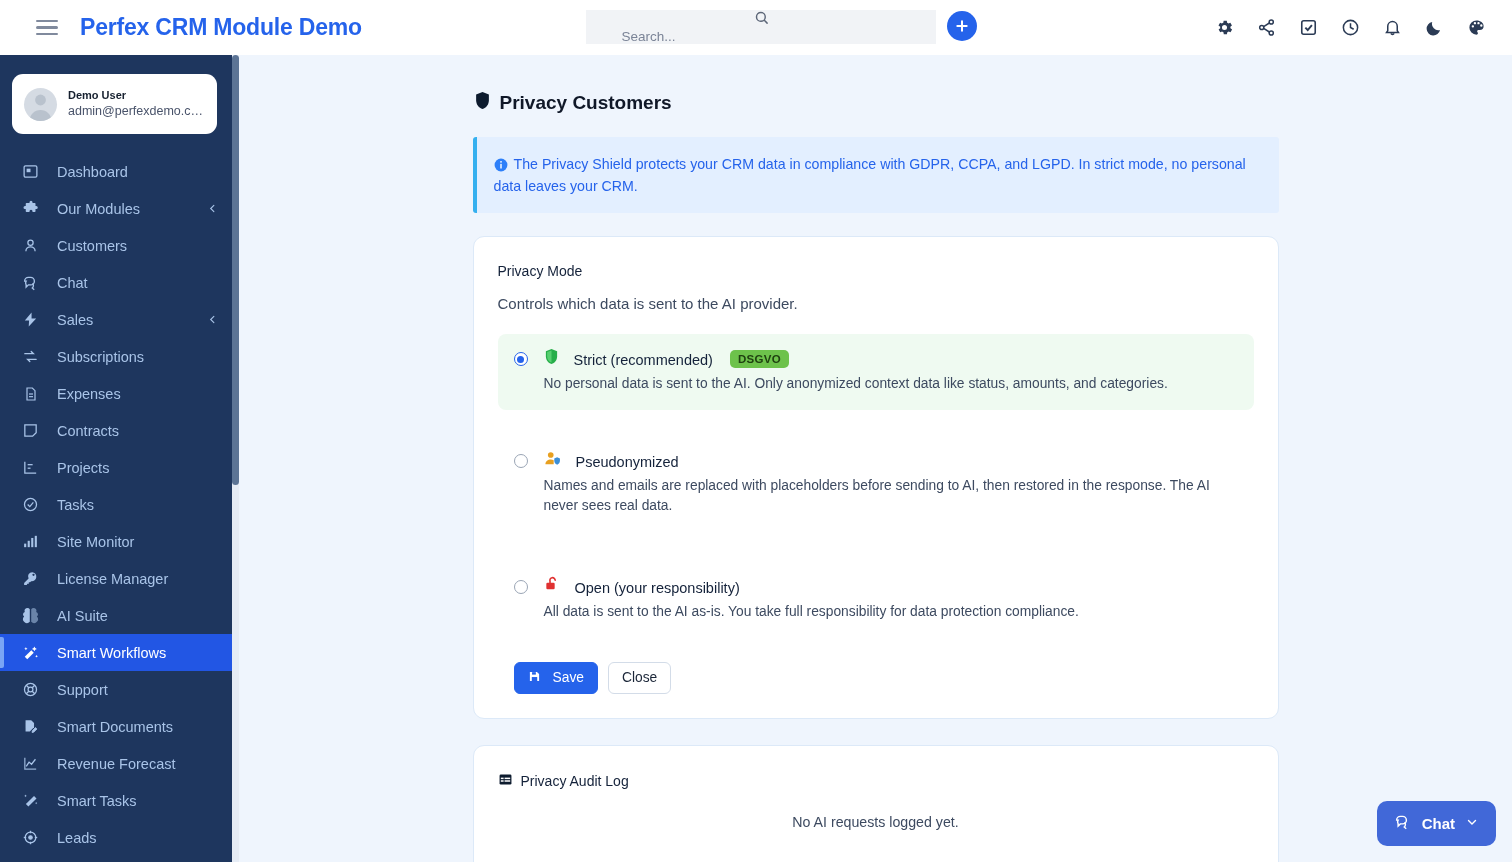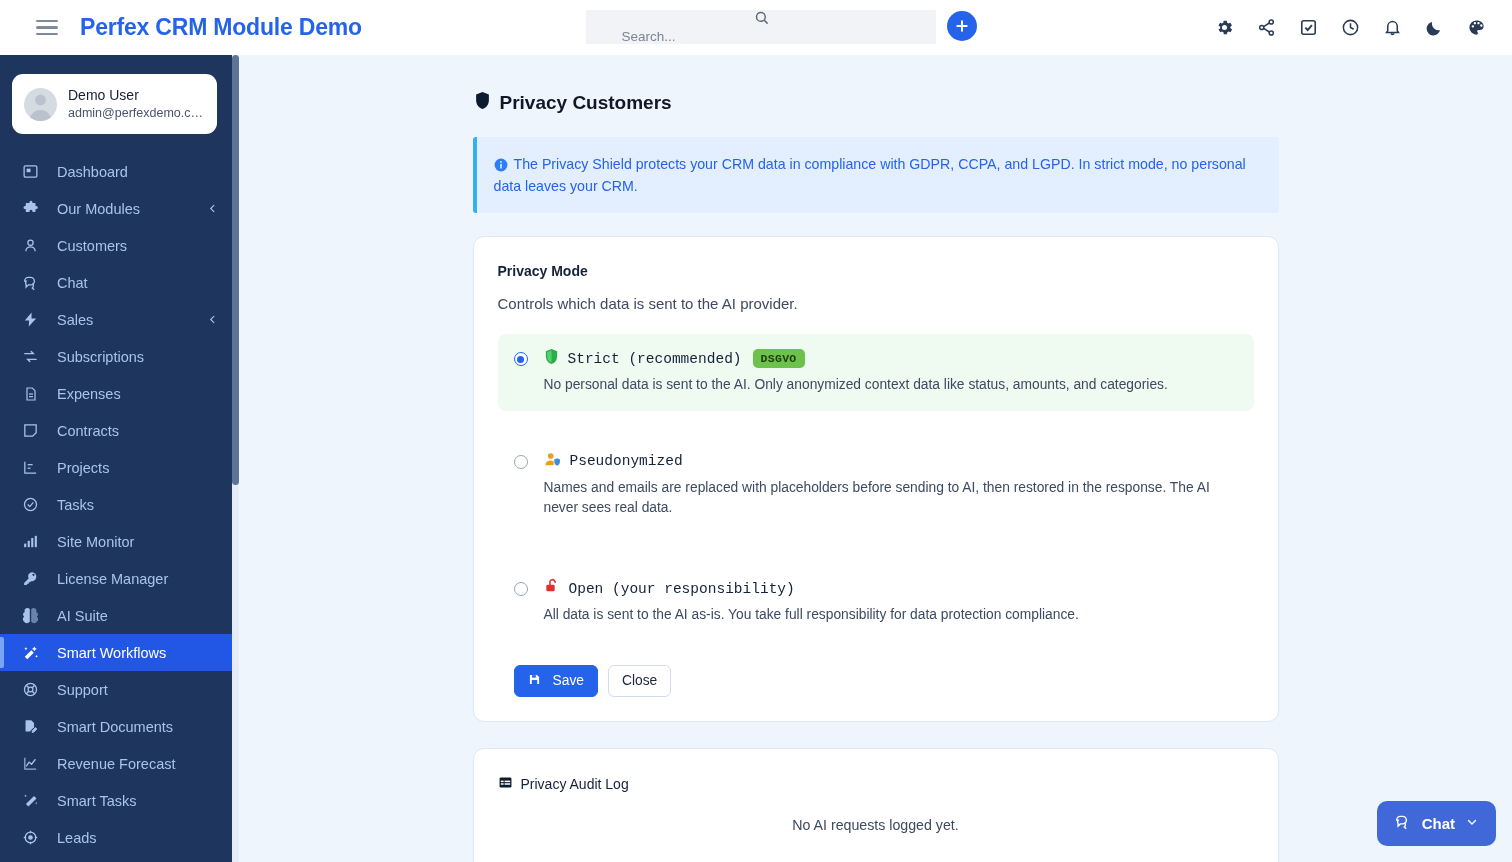--- a/index.html
+++ b/index.html
@@ -73,21 +73,21 @@
     margin: 19px 15px 0 12px;
     background: #ffffff; border-radius: 11px;
     height: 60px; display: flex; align-items: center; padding: 0 12px;
   }
   .avatar {
     width: 33px; height: 33px; border-radius: 50%;
     background: #d5dbe3; flex: none;
     display: flex; align-items: center; justify-content: center; overflow: hidden;
   }
   .profile-text { margin-left: 11px; overflow: hidden; }
-  .profile-name { font-size: 14px; font-weight: normal; color: #16202f; line-height: 1.35; }
+  .profile-name { font-size: 11px; font-weight: bold; color: #16202f; line-height: 1.35; }
   .profile-mail { font-size: 12.5px; color: #49536a; line-height: 1.35;
     white-space: nowrap; overflow: hidden; text-overflow: ellipsis; max-width: 145px; }
 
   .nav { margin-top: 19px; }
   .nav-item {
     display: flex; align-items: center;
     height: 37px; padding-left: 20px; padding-right: 14px;
     color: #a9c4e8; font-size: 14.5px; cursor: pointer;
     position: relative;
   }
@@ -121,39 +121,39 @@
     border-radius: 3px; padding: 16px 18px 16px 17px;
     color: #2563eb; font-size: 14.2px; line-height: 1.55;
     margin-bottom: 23px;
   }
   .alert .infoic { display: inline-flex; vertical-align: -3px; margin-right: 6px; }
 
   .card {
     background: #ffffff; border: 1px solid #dce9f8; border-radius: 11px;
     padding: 26px 24px 24px 24px; margin-bottom: 26px;
   }
-  .card-h { font-size: 14px; font-weight: bold; color: #14223a; margin-bottom: 16px; }
+  .card-h { font-size: 14px; font-weight: normal; color: #14223a; margin-bottom: 16px; }
   .card-sub { font-size: 15px; color: #3d4a60; margin-bottom: 22px; }
 
   .opt { display: flex; padding: 14px 16px 15px 16px; border-radius: 8px; }
   .opt.selected { background: #effaf1; }
   .radio {
     width: 14px; height: 14px; border-radius: 50%;
     border: 1.5px solid #9aa5b5; background: #fff; flex: none;
     margin-top: 4px; margin-right: 16px; cursor: pointer; position: relative;
   }
   .radio.on { border: 1.5px solid #2563eb; }
   .radio.on::after {
     content: ""; position: absolute; left: 2.5px; top: 2.5px;
     width: 7px; height: 7px; border-radius: 50%; background: #2563eb;
   }
   .opt-body { flex: 1; }
   .opt-title {
-    display: flex; align-items: center; gap: 9px;
-    font-size: 14.5px; color: #14223a; margin-bottom: 6px; font-family: Liberation Mono, monospace;
+    display: flex; align-items: flex-end; gap: 15px;
+    font-size: 14.5px; color: #14223a; margin-bottom: 6px;
   }
   .badge {
     background: #6dc24b; color: #1f4010;
     font-size: 11.5px; font-weight: bold; letter-spacing: .3px;
     padding: 3px 8px; border-radius: 5px; margin-left: 2px;
   }
   .opt-desc { font-size: 13.8px; color: #3d4a60; line-height: 1.5; max-width: 690px; }
 
   .actions { display: flex; gap: 10px; margin-top: 24px; padding-left: 16px; }
   .btn {

